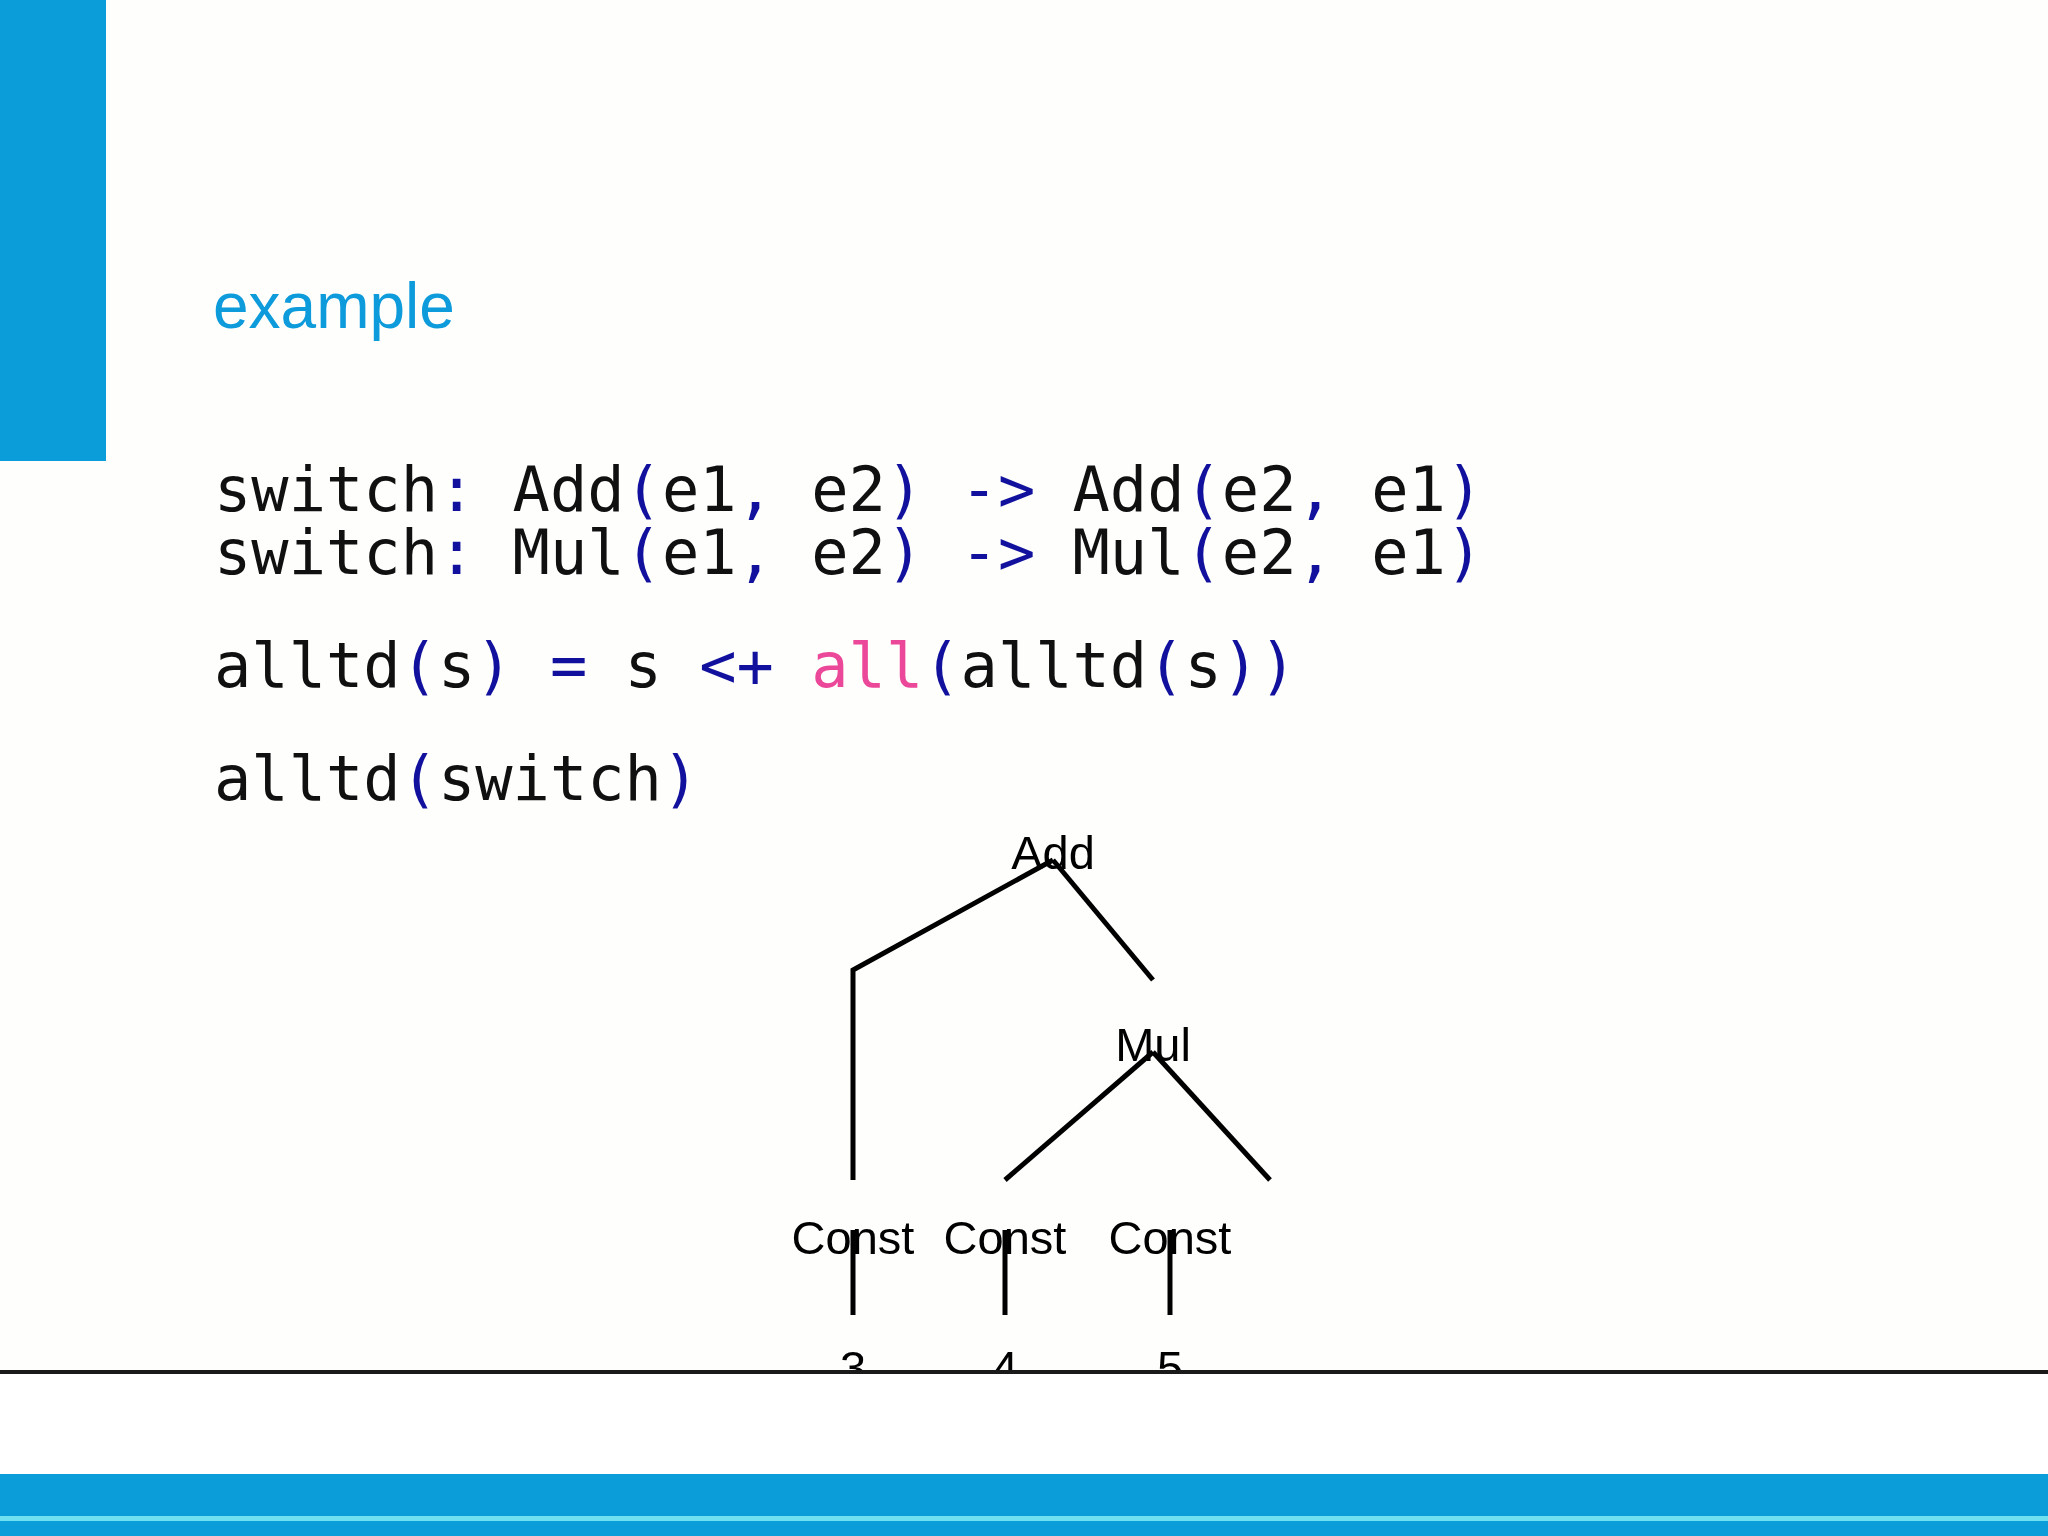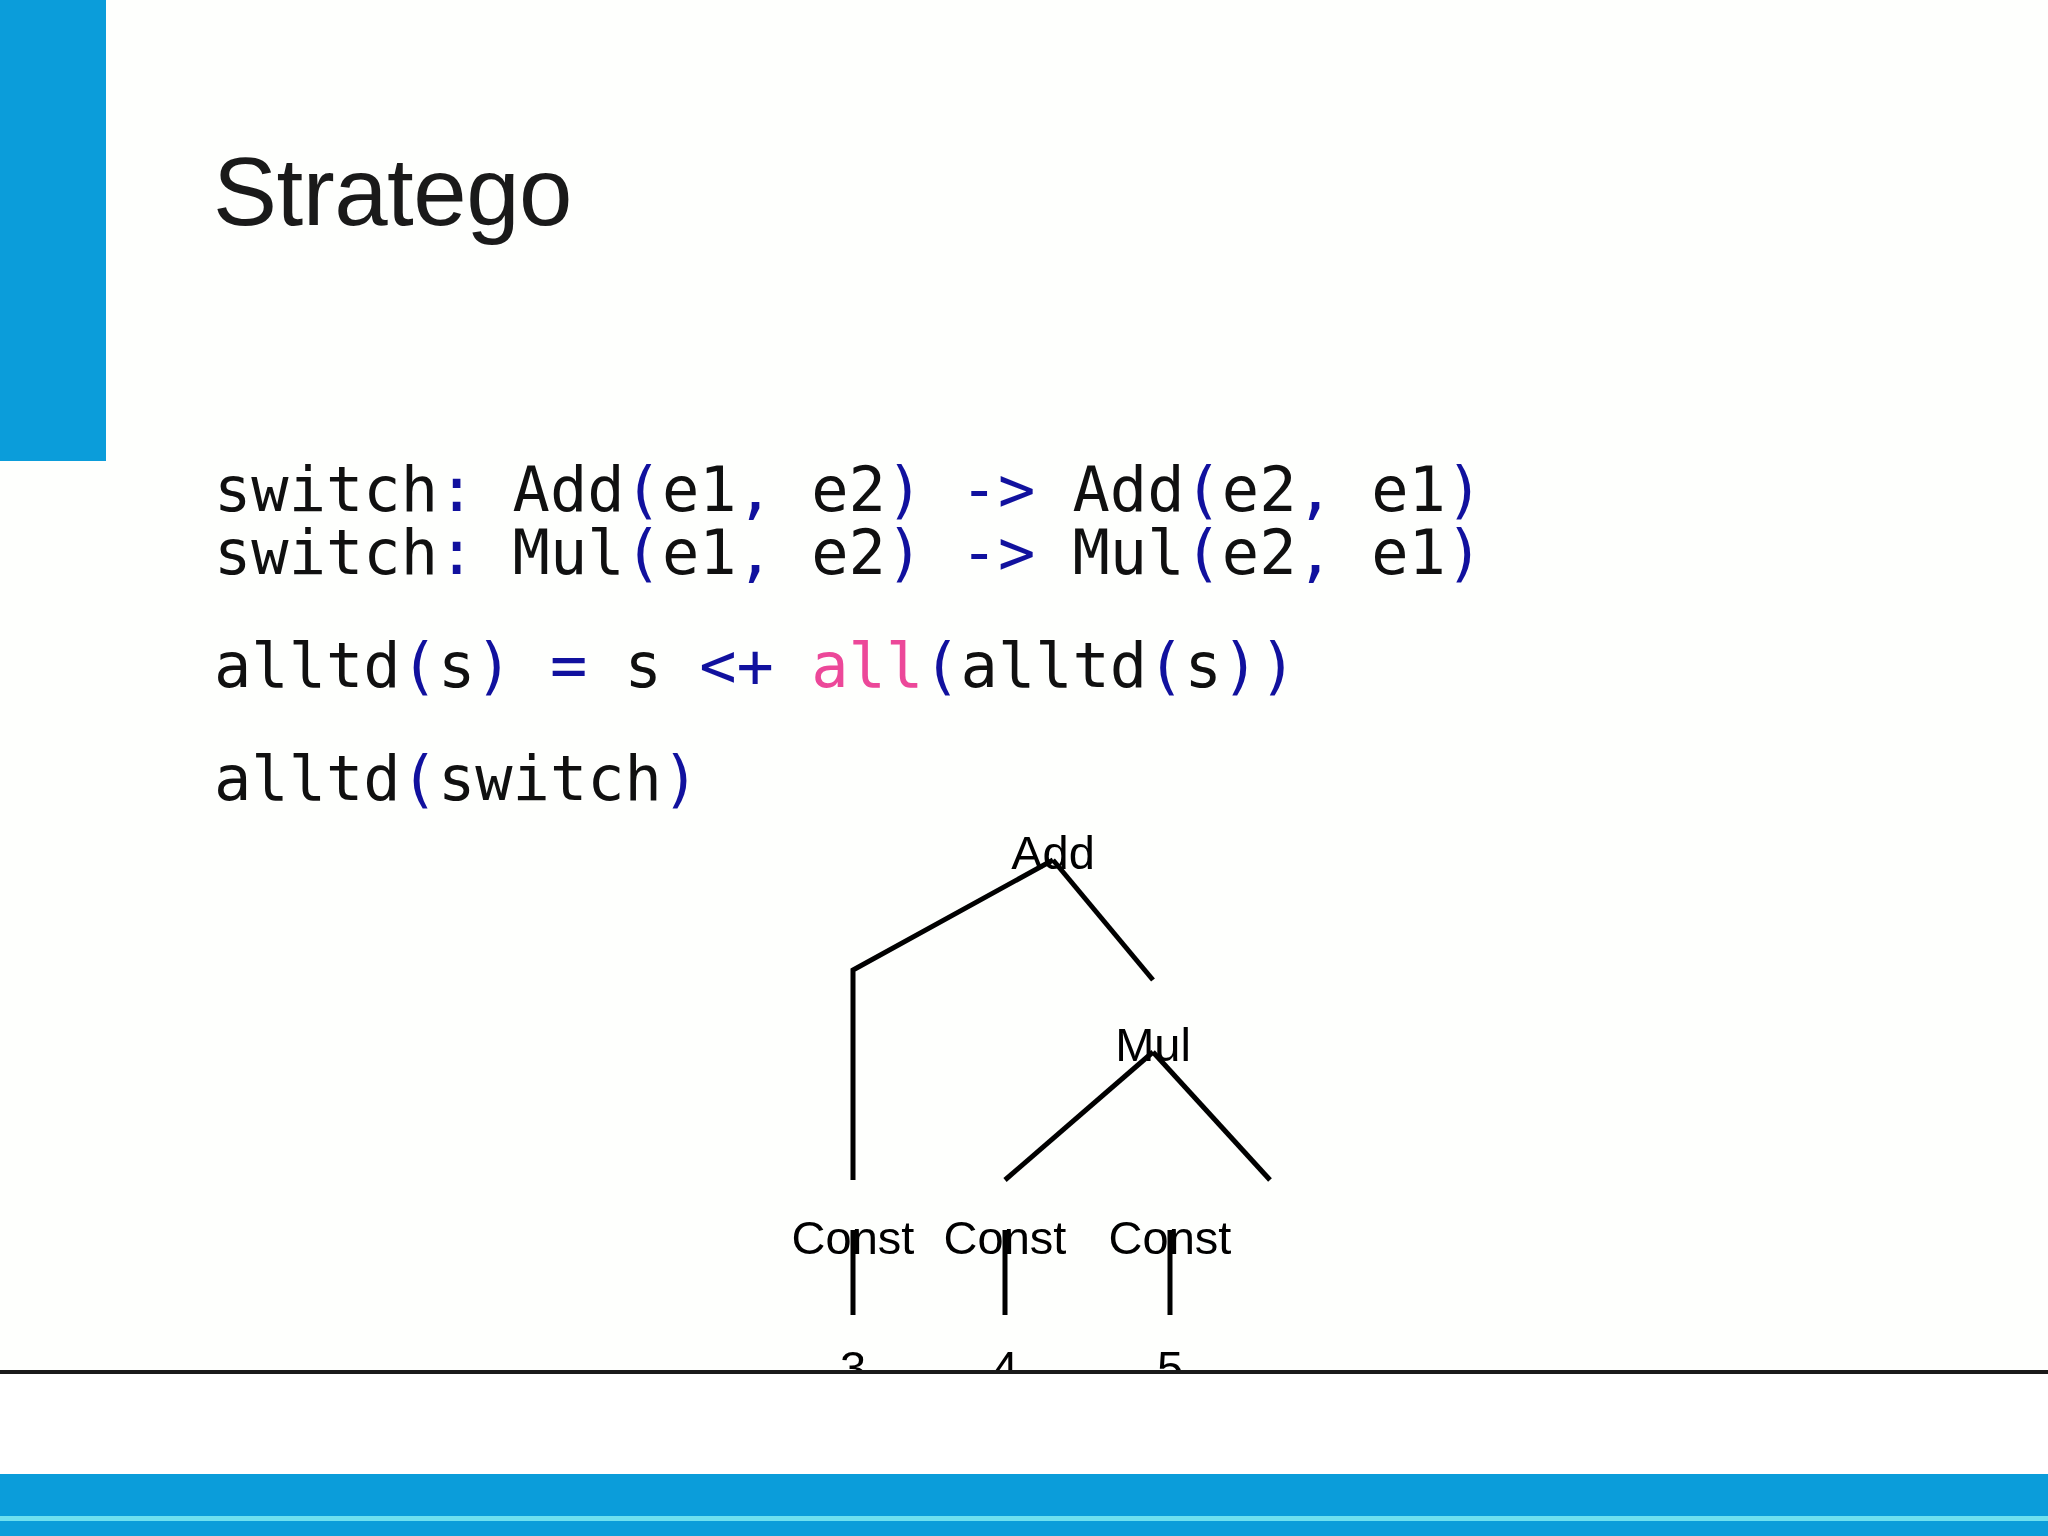--- a/index.html
+++ b/index.html
@@ -134,21 +134,21 @@
     background: #0b9dda;
   }
 </style>
 </head>
 <body>
 
 <div id="slide">
 
   <div id="accent-block"></div>
 
-  <div id="title">Stratego</div>
+  <div id="subtitle">example</div>
 
   <div id="code"><span class="ln"><span>switch</span><span class="pn">:</span><span> Add</span><span class="pn">(</span><span>e1</span><span class="pn">,</span><span> e2</span><span class="pn">)</span><span> </span><span class="pn">-&gt;</span><span> Add</span><span class="pn">(</span><span>e2</span><span class="pn">,</span><span> e1</span><span class="pn">)</span></span><span class="ln"><span>switch</span><span class="pn">:</span><span> Mul</span><span class="pn">(</span><span>e1</span><span class="pn">,</span><span> e2</span><span class="pn">)</span><span> </span><span class="pn">-&gt;</span><span> Mul</span><span class="pn">(</span><span>e2</span><span class="pn">,</span><span> e1</span><span class="pn">)</span></span><span class="blank"></span><span class="ln"><span>alltd</span><span class="pn">(</span><span>s</span><span class="pn">)</span><span> </span><span class="pn">=</span><span> s </span><span class="pn">&lt;+</span><span> </span><span class="kw">all</span><span class="pn">(</span><span>alltd</span><span class="pn">(</span><span>s</span><span class="pn">))</span></span><span class="blank"></span><span class="ln"><span>alltd</span><span class="pn">(</span><span>switch</span><span class="pn">)</span></span></div>
 
   <div id="tree">
     <svg id="tree-svg" width="680" height="620" viewBox="0 0 680 620">
         <polyline points="293,90 93,200 93,410" fill="none" stroke="#000000" stroke-width="5" stroke-linecap="butt" stroke-linejoin="miter"></polyline>
         <polyline points="293,90 393,210" fill="none" stroke="#000000" stroke-width="5" stroke-linecap="butt" stroke-linejoin="miter"></polyline>
         <polyline points="393,282 245,410" fill="none" stroke="#000000" stroke-width="5" stroke-linecap="butt" stroke-linejoin="miter"></polyline>
         <polyline points="393,282 510,410" fill="none" stroke="#000000" stroke-width="5" stroke-linecap="butt" stroke-linejoin="miter"></polyline>
         <polyline points="93,460 93,545" fill="none" stroke="#000000" stroke-width="5" stroke-linecap="butt" stroke-linejoin="miter"></polyline>

